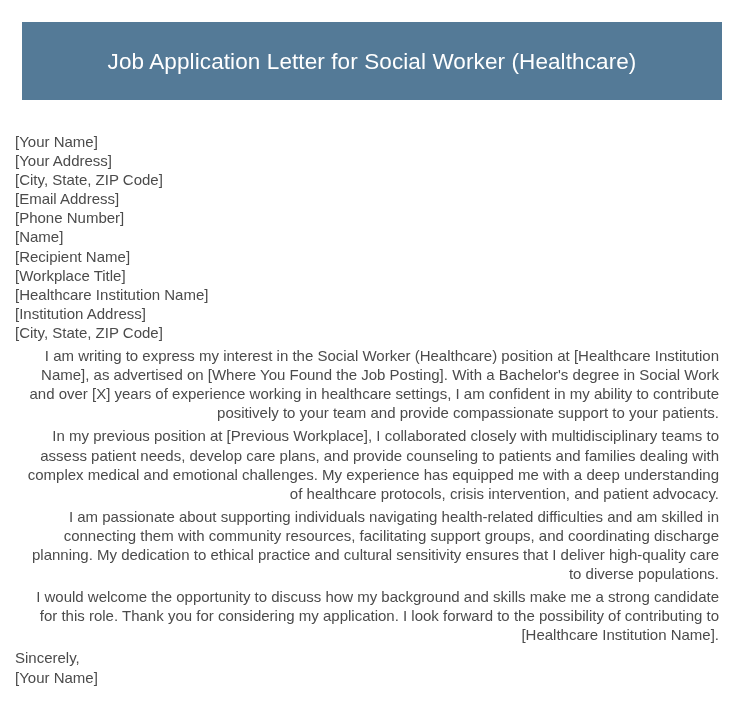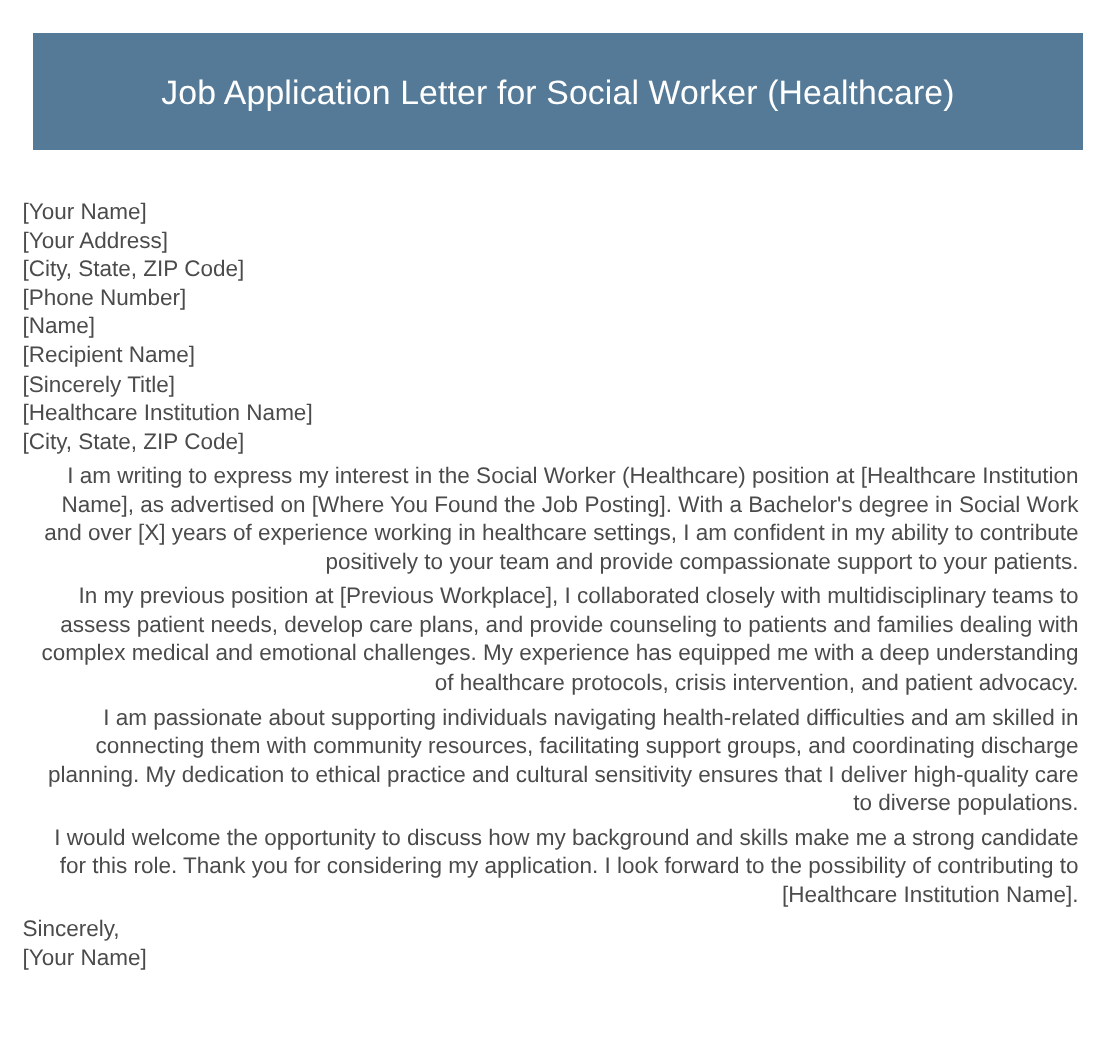--- a/index.html
+++ b/index.html
@@ -68,28 +68,30 @@
   <div class="doc-header">
     <div class="doc-header-title">Job Application Letter for Social Worker (Healthcare)</div>
   </div>
 
   <div class="doc-body">
 
     <div>
       <div class="letter-line">[Your Name]</div>
       <div class="letter-line">[Your Address]</div>
       <div class="letter-line">[City, State, ZIP Code]</div>
+      <div class="letter-line">[Email Address]</div>
       <div class="letter-line">[Phone Number]</div>
       <div class="letter-line">[Name]</div>
     </div>
 
     <div>
       <div class="letter-line">[Recipient Name]</div>
-      <div class="letter-line">[Sincerely Title]</div>
+      <div class="letter-line">[Workplace Title]</div>
       <div class="letter-line">[Healthcare Institution Name]</div>
+      <div class="letter-line">[Institution Address]</div>
       <div class="letter-line">[City, State, ZIP Code]</div>
     </div>
 
 
     <div class="letter-para">I am writing to express my interest in the Social Worker (Healthcare) position at [Healthcare Institution Name], as advertised on [Where You Found the Job Posting]. With a Bachelor's degree in Social Work and over [X] years of experience working in healthcare settings, I am confident in my ability to contribute positively to your team and provide compassionate support to your patients.</div>
     <div class="letter-para">In my previous position at [Previous Workplace], I collaborated closely with multidisciplinary teams to assess patient needs, develop care plans, and provide counseling to patients and families dealing with complex medical and emotional challenges. My experience has equipped me with a deep understanding of healthcare protocols, crisis intervention, and patient advocacy.</div>
     <div class="letter-para">I am passionate about supporting individuals navigating health-related difficulties and am skilled in connecting them with community resources, facilitating support groups, and coordinating discharge planning. My dedication to ethical practice and cultural sensitivity ensures that I deliver high-quality care to diverse populations.</div>
     <div class="letter-para">I would welcome the opportunity to discuss how my background and skills make me a strong candidate for this role. Thank you for considering my application. I look forward to the possibility of contributing to [Healthcare Institution Name].</div>
 
     <div class="letter-line">Sincerely,</div>

